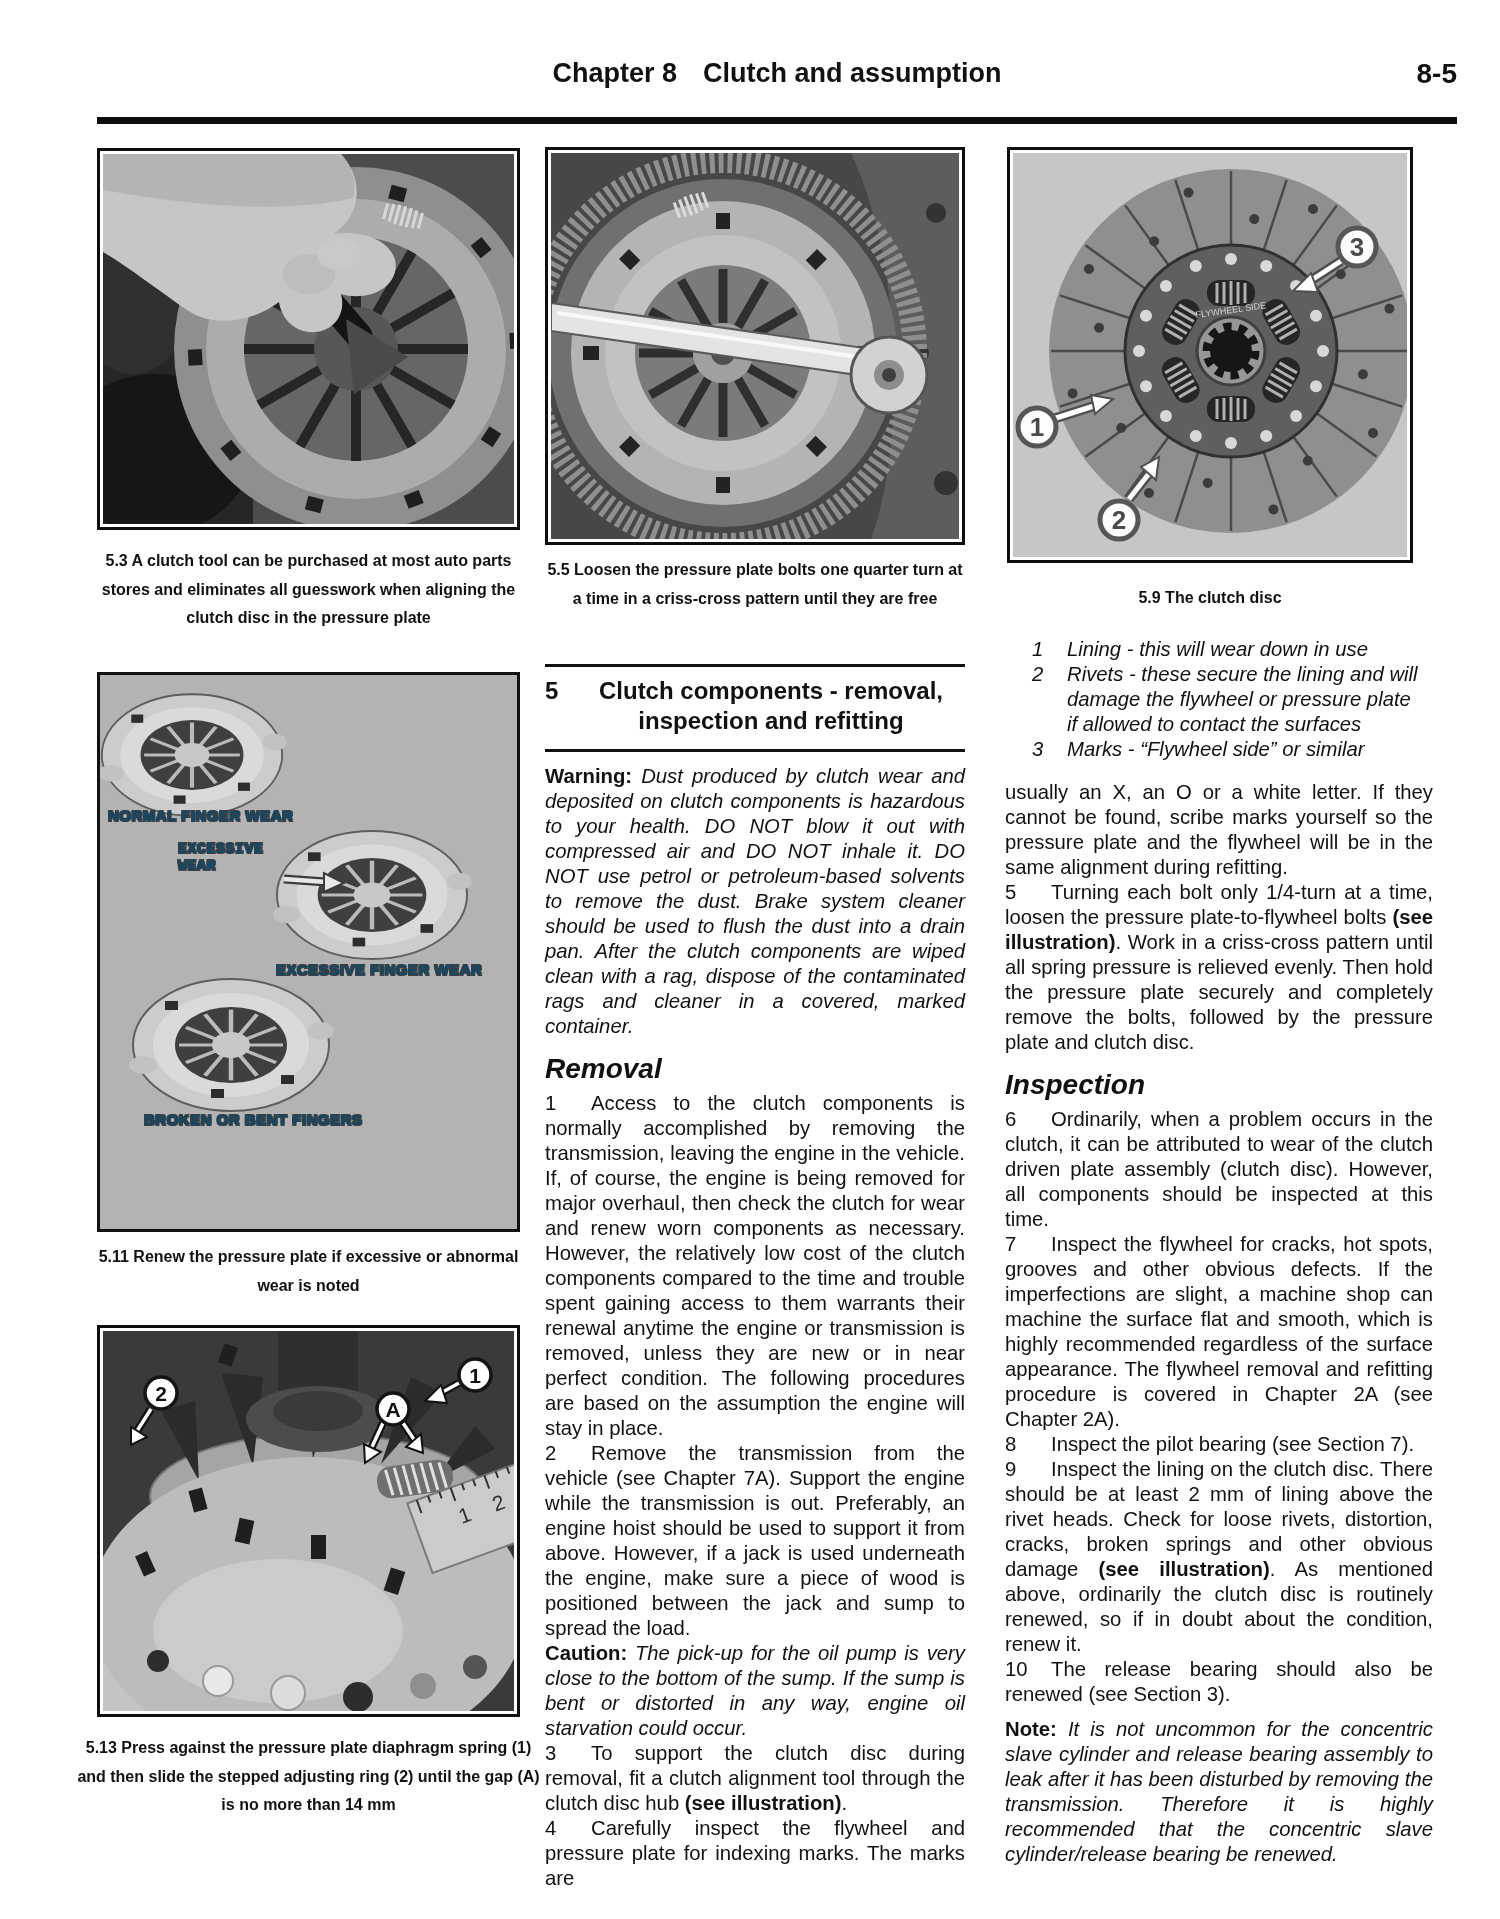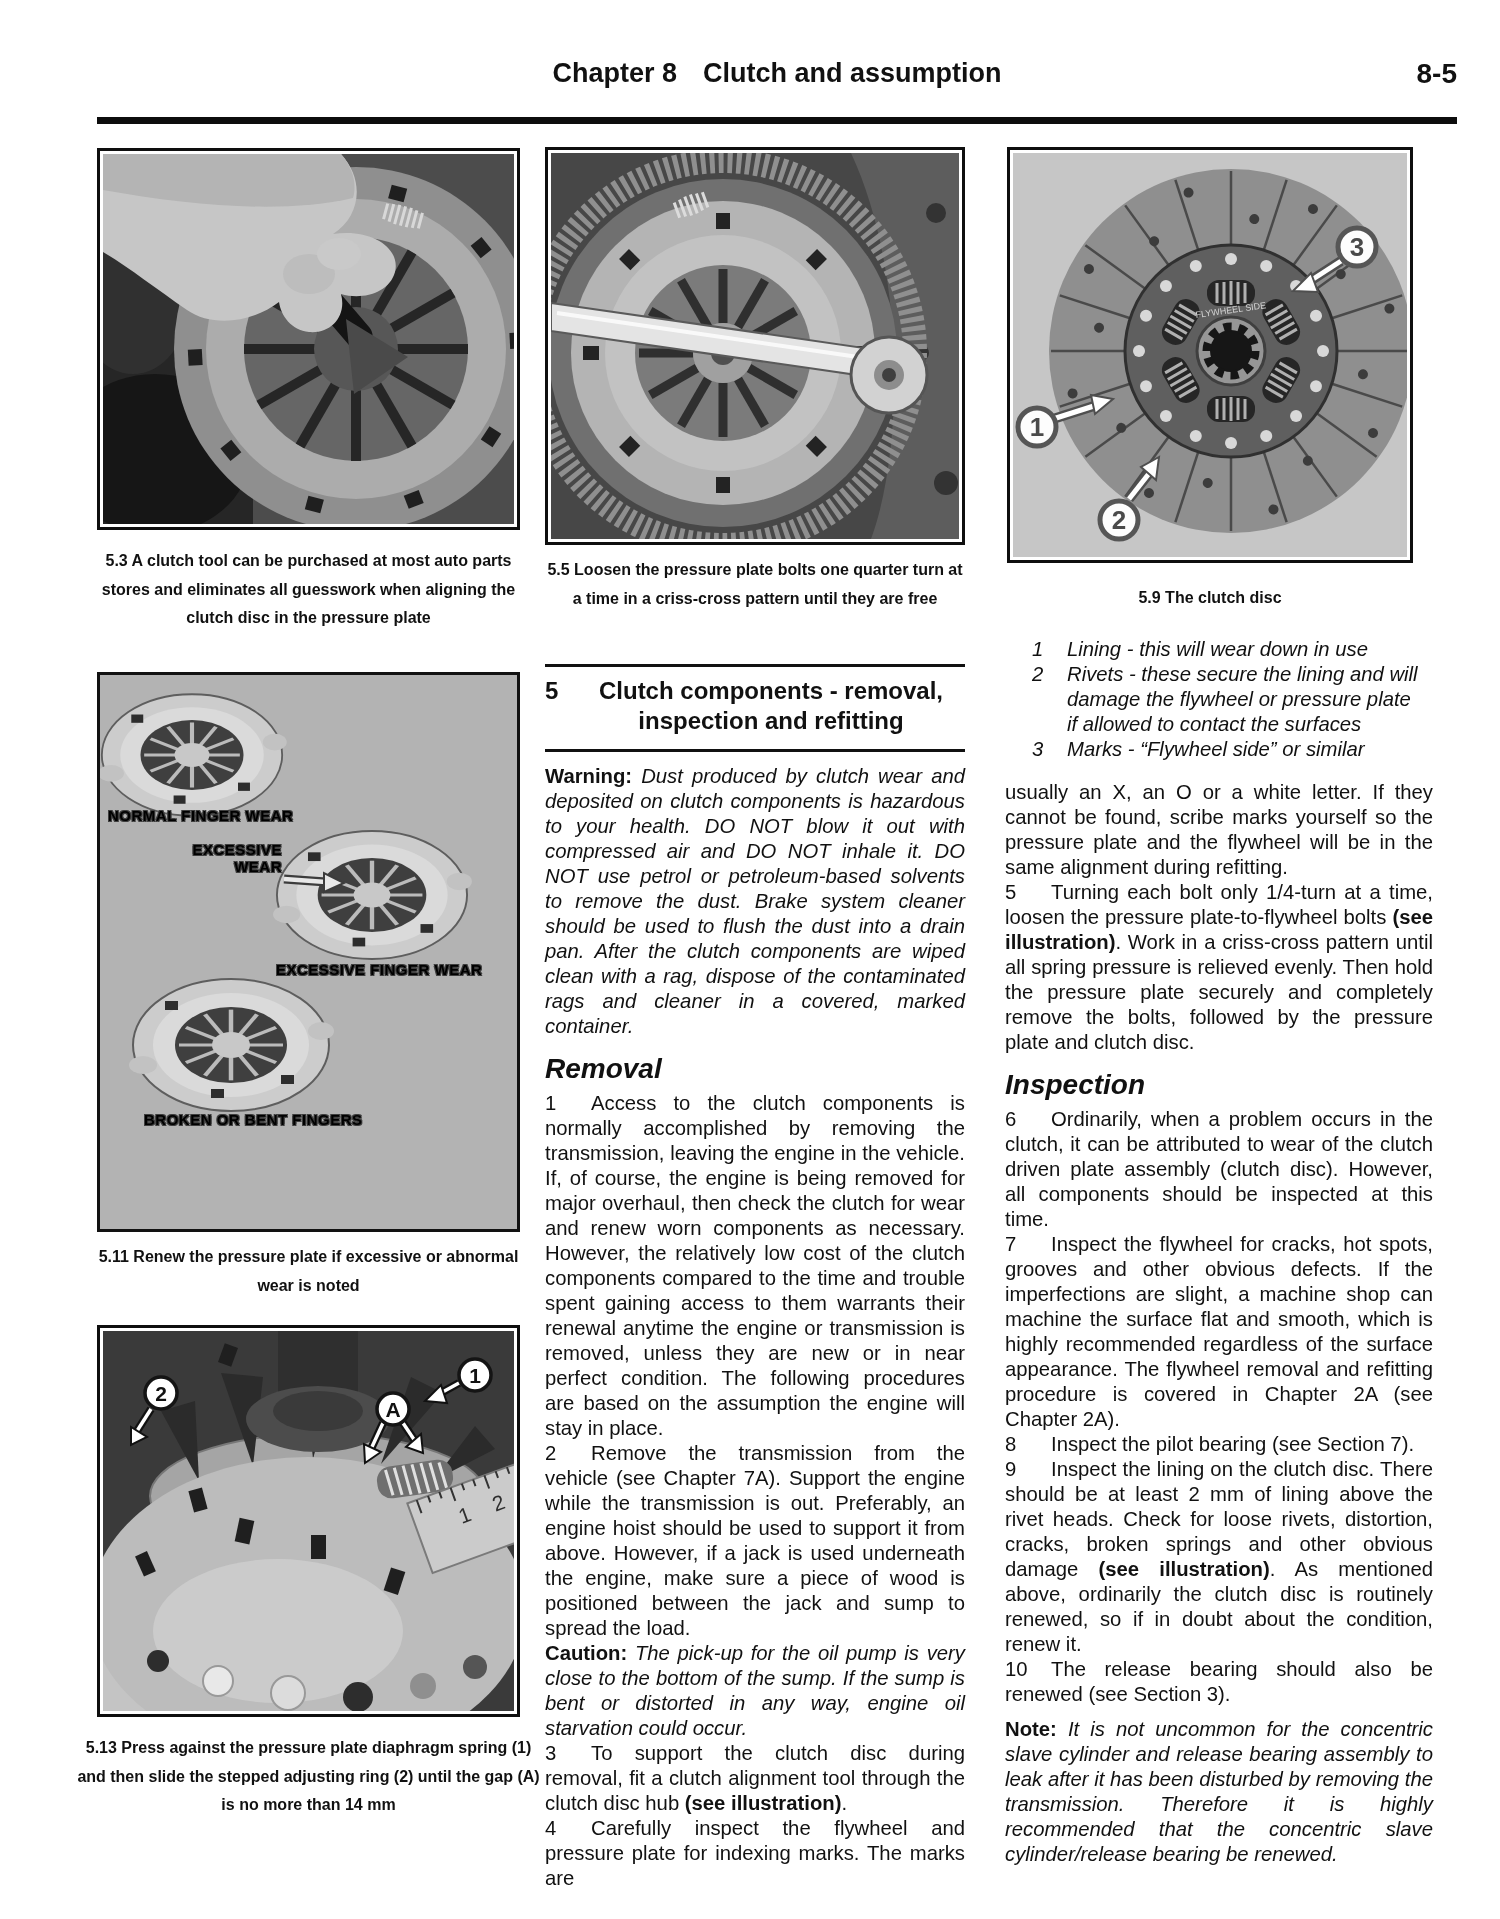--- a/index.html
+++ b/index.html
@@ -13,21 +13,21 @@
   #hrule{position:absolute;left:97px;top:117px;width:1360px;height:7px;background:#0d0d0d;}
   
   .photo{position:absolute;border:3px solid #0e0e0e;padding:3px;background:#fff;box-sizing:border-box;}
   .photo svg{display:block;width:100%;height:100%;}
   
   .cap{position:absolute;text-align:center;font-weight:bold;font-size:16px;line-height:28.5px;}
   
   #fig511{position:absolute;left:97px;top:672px;width:423px;height:560px;border:3px solid #121212;
           box-sizing:border-box;background:#b3b3b3;}
   #fig511 svg{position:absolute;left:0;top:0;width:417px;height:554px;}
-  .f511lab{position:absolute;font-size:15px;font-weight:bold;letter-spacing:.5px;color:#000000;
+  .f511lab{position:absolute;font-size:15px;font-weight:bold;letter-spacing:.5px;color:#0c4a6e;
            text-shadow:-1px -1px 0 #3e3e3e,1px -1px 0 #3e3e3e,-1px 1px 0 #3e3e3e,1px 1px 0 #3e3e3e;}
   
   .coltext{position:absolute;font-size:20.3px;line-height:25px;text-align:justify;}
   .coltext p{margin:0;}
   .pnum{display:inline-block;width:46px;font-weight:normal;}
   .b{font-weight:bold;}
   .i{font-style:italic;}
   .subhead{font-size:28px;font-weight:bold;font-style:italic;text-align:left;
            margin:14px 0 6px 0;line-height:32px;}
   .gap-top{margin-top:10px !important;}
@@ -329,21 +329,21 @@
       <use href="#d-plate" transform="translate(92,80) scale(0.92)"></use>
       <use href="#d-plate" transform="translate(272,220) scale(0.97)"></use>
       <use href="#d-plate" transform="translate(131,370)"></use>
       <g>
         <line x1="184" y1="204" x2="226" y2="207" stroke="#3c3c3c" stroke-width="9"></line>
         <line x1="184" y1="204" x2="226" y2="207" stroke="#e8e8e8" stroke-width="4.5"></line>
         <polygon points="244,208 224,198 224,217" fill="#e8e8e8" stroke="#3c3c3c" stroke-width="2"></polygon>
       </g>
     </svg>
     <div class="f511lab" style="left:8px;top:132px;">NORMAL FINGER WEAR</div>
-    <div class="f511lab" style="left:78px;top:166px;width:104px;text-align:right;white-space:pre-line;">EXCESSIVE
+    <div class="f511lab" style="left:78px;top:166px;width:104px;text-align:left;white-space:pre-line;font-family:Liberation Mono, monospace;">EXCESSIVE
 WEAR</div>
     <div class="f511lab" style="left:176px;top:286px;">EXCESSIVE FINGER WEAR</div>
     <div class="f511lab" style="left:44px;top:436px;">BROKEN OR BENT FINGERS</div>
   </div>
   <div class="cap" style="left:90px;top:1243px;width:437px;">5.11  Renew the pressure plate if excessive or abnormal wear is noted</div>
 
   <div class="photo" style="left:97px;top:1325px;width:423px;height:392px;">
     <svg viewBox="0 0 411 380" preserveAspectRatio="none">
       <rect width="411" height="380" fill="#3a3a3a"></rect>
       <polygon points="0,380 0,255 75,380" fill="#c4c4c4"></polygon>

